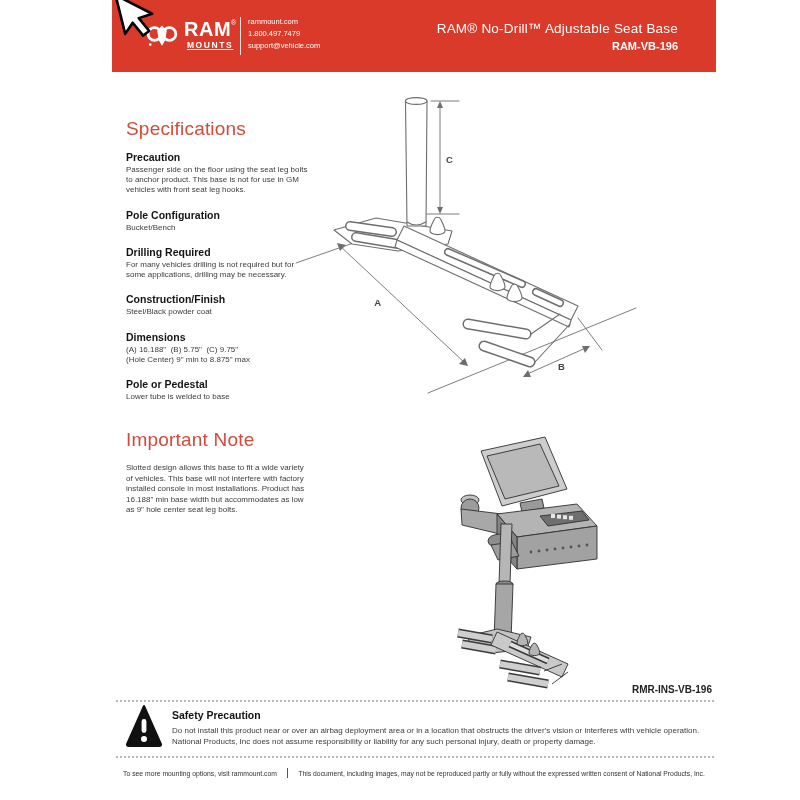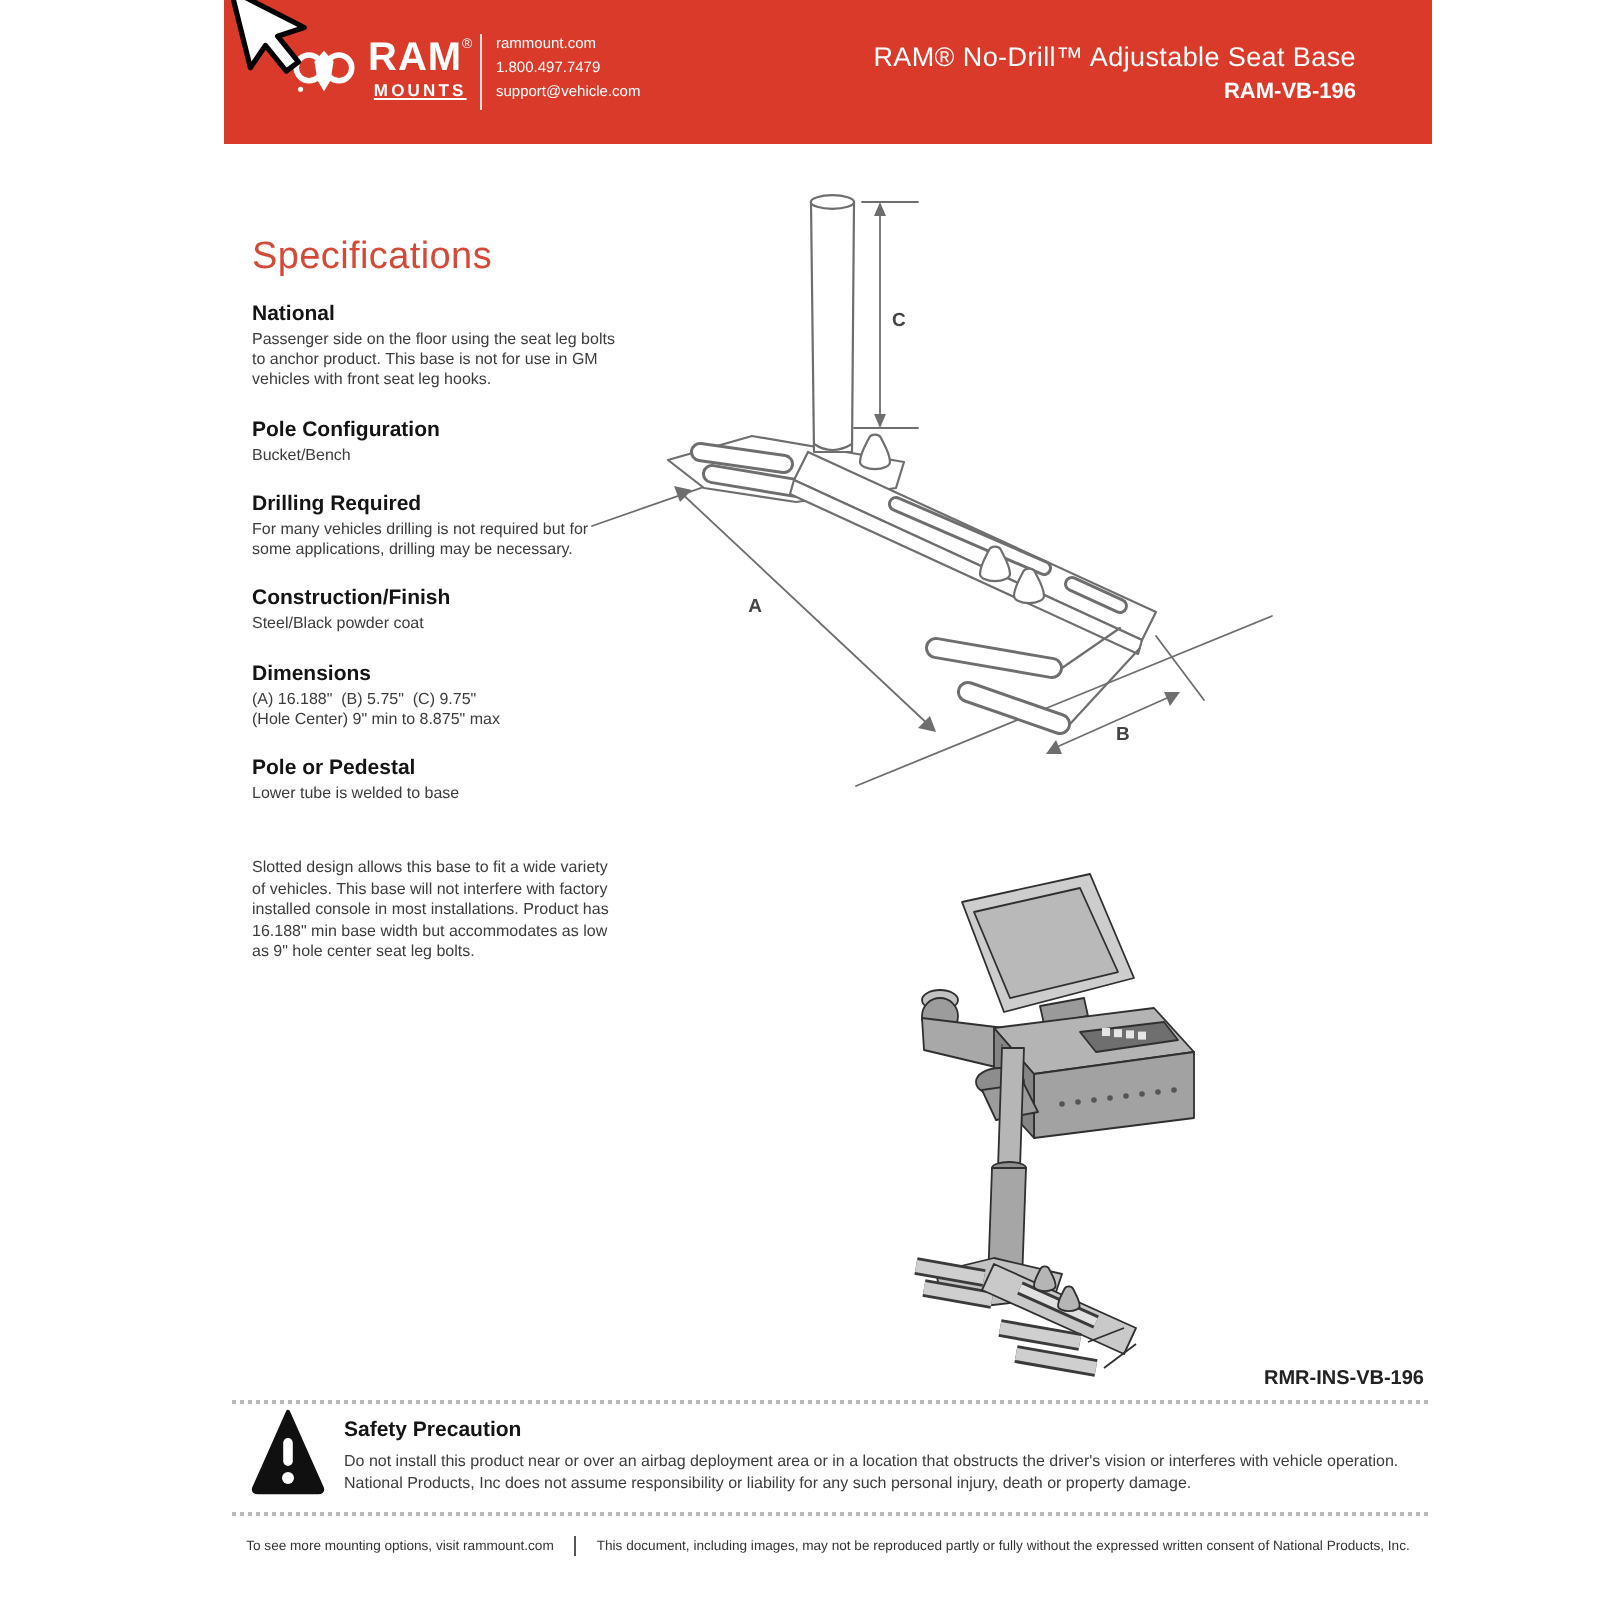--- a/index.html
+++ b/index.html
@@ -77,21 +77,21 @@
     <div class="hdr-title-block">
       <div class="hdr-title">RAM® No-Drill™ Adjustable Seat Base</div>
       <div class="hdr-model">RAM-VB-196</div>
     </div>
   </div>
 
   <div class="left-col">
     <h2 class="red-heading">Specifications</h2>
 
     <div class="spec">
-      <div class="spec-label">National</div>
+      <div class="spec-label">Precaution</div>
       <div class="spec-body">Passenger side on the floor using the seat leg bolts to anchor product. This base is not for use in GM vehicles with front seat leg hooks.</div>
     </div>
     <div class="spec">
       <div class="spec-label">Pole Configuration</div>
       <div class="spec-body">Bucket/Bench</div>
     </div>
     <div class="spec">
       <div class="spec-label">Drilling Required</div>
       <div class="spec-body">For many vehicles drilling is not required but for some applications, drilling may be necessary.</div>
     </div>
@@ -103,20 +103,21 @@
       <div class="spec-label">Dimensions</div>
       <div class="spec-body">(A) 16.188"  (B) 5.75"  (C) 9.75"</div>
       <div class="spec-body">(Hole Center) 9" min to 8.875" max</div>
     </div>
     <div class="spec">
       <div class="spec-label">Pole or Pedestal</div>
       <div class="spec-body">Lower tube is welded to base</div>
     </div>
 
     <div class="note-block">
+      <h2 class="red-heading">Important Note</h2>
       <div class="note-body">Slotted design allows this base to fit a wide variety of vehicles. This base will not interfere with factory installed console in most installations. Product has 16.188" min base width but accommodates as low as 9" hole center seat leg bolts.</div>
     </div>
   </div>
 
   <svg class="tech-drawing" width="382" height="330" viewBox="282 82 382 330">
     <g stroke="#6e6e6e" stroke-width="1.1" fill="none" stroke-linecap="round" stroke-linejoin="round">
 
       <line x1="296" y1="263" x2="402" y2="226" stroke-width="0.9"></line>
       <line x1="428" y1="393" x2="636" y2="308" stroke-width="0.9"></line>
       <line x1="578" y1="318" x2="602" y2="350" stroke-width="0.9"></line>

